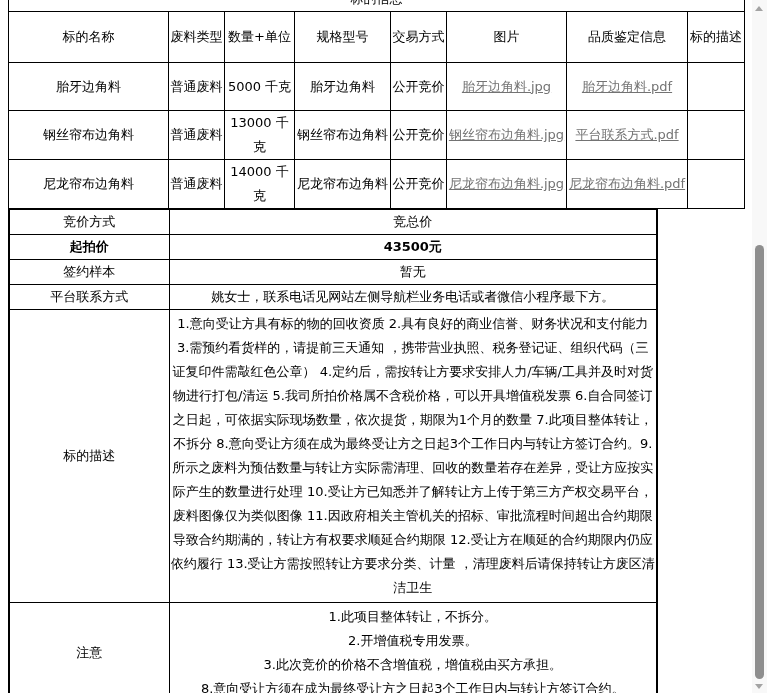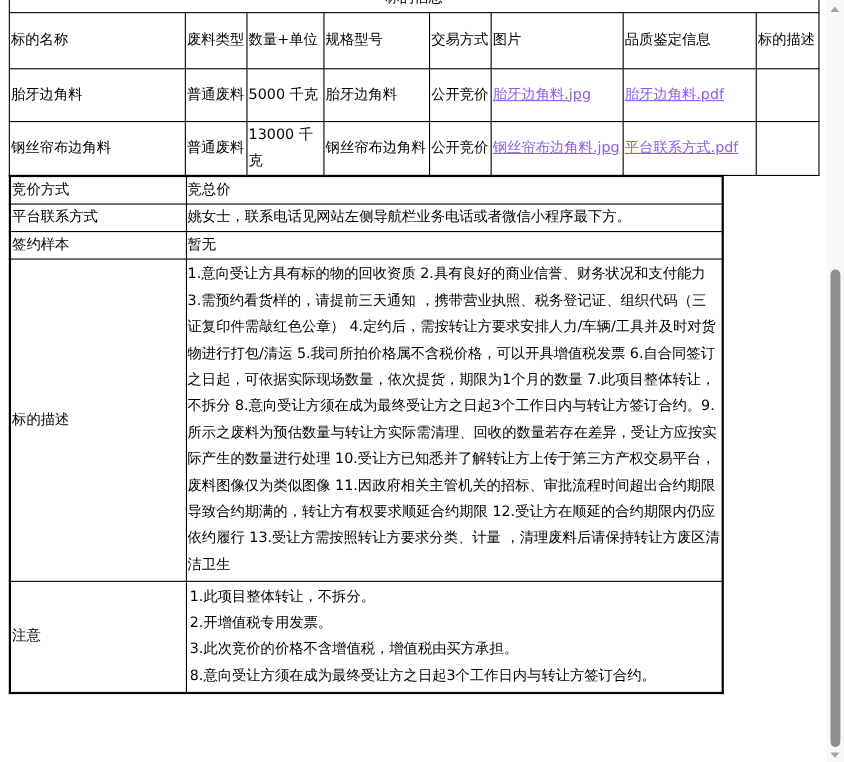--- a/index.html
+++ b/index.html
@@ -1,23 +1,23 @@
 <!DOCTYPE html>
 <html><head>
 <meta charset="utf-8">
 <style>
   html, body { margin:0; padding:0; background:#fff; }
   body { width:767px; height:693px; overflow:hidden; position:relative;
          font-family:"DejaVu Sans","Liberation Sans",sans-serif; font-size:13px; color:#000; }
   .viewport { position:absolute; left:0; top:0; width:752px; height:693px; overflow:hidden; }
   .content { position:absolute; left:8px; top:-14px; width:736px; }
   table { border-collapse:collapse; table-layout:fixed; width:650px; }
-  td { border:1px solid #000; padding:0 1px; vertical-align:middle; line-height:24px; word-break:break-all; }
+  td { border:1px solid #000; padding:0 1px; vertical-align:middle; line-height:24px; word-break:break-all;text-align:center; }
   .title-cell { text-align:center; height:23px; }
-  a.link { color:#8b5cf6; text-decoration:underline; }
+  a.link { color:#737373; text-decoration:underline; }
   .lower { border:2px solid #000; border-top:2px solid #000; margin-top:-1px; }
   .lower td { line-height:24px; }
   .lower td.label { width:159px; }
   .bold { font-weight:bold; }
   .notice-line { display:block; line-height:24px; }
   
   .scrollbar { position:absolute; left:752px; top:0; width:15px; height:693px; background:#f8f8f8; }
   .scroll-arrow { position:absolute; left:3px; width:0; height:0; border-left:4px solid transparent; border-right:4px solid transparent; }
   .scroll-up { top:6px; border-bottom:5px solid #a3a3a3; }
   .scroll-down { bottom:4px; border-top:5px solid #a3a3a3; }
@@ -70,40 +70,54 @@
         <td>钢丝帘布边角料</td>
         <td>普通废料</td>
         <td>13000 千克</td>
         <td>钢丝帘布边角料</td>
         <td>公开竞价</td>
         <td><a class="link" href="#">钢丝帘布边角料.jpg</a></td>
         <td><a class="link" href="#">平台联系方式.pdf</a></td>
         <td></td>
       </tr>
 
+      <tr style="height:49px">
+        <td>尼龙帘布边角料</td>
+        <td>普通废料</td>
+        <td>14000 千克</td>
+        <td>尼龙帘布边角料</td>
+        <td>公开竞价</td>
+        <td><a class="link" href="#">尼龙帘布边角料.jpg</a></td>
+        <td><a class="link" href="#">尼龙帘布边角料.pdf</a></td>
+        <td></td>
+      </tr>
     </tbody>
       </table>
 
     <table class="lower">
       <colgroup>
           <col style="width:160px">
           <col>
         </colgroup>
       <tbody>
           <tr>
         <td class="label">竞价方式</td>
         <td>竞总价</td>
       </tr>
       <tr>
-        <td class="label">平台联系方式</td>
-        <td>姚女士，联系电话见网站左侧导航栏业务电话或者微信小程序最下方。</td>
+        <td class="label bold">起拍价</td>
+        <td class="bold">43500元</td>
       </tr>
       <tr>
         <td class="label">签约样本</td>
         <td>暂无</td>
+      </tr>
+      <tr>
+        <td class="label">平台联系方式</td>
+        <td>姚女士，联系电话见网站左侧导航栏业务电话或者微信小程序最下方。</td>
       </tr>
       <tr>
         <td class="label">标的描述</td>
         <td style="padding:2px 1px;">1.意向受让方具有标的物的回收资质 2.具有良好的商业信誉、财务状况和支付能力 3.需预约看货样的，请提前三天通知 ，携带营业执照、税务登记证、组织代码（三证复印件需敲红色公章） 4.定约后，需按转让方要求安排人力/车辆/工具并及时对货物进行打包/清运 5.我司所拍价格属不含税价格，可以开具增值税发票 6.自合同签订之日起，可依据实际现场数量，依次提货，期限为1个月的数量 7.此项目整体转让，不拆分 8.意向受让方须在成为最终受让方之日起3个工作日内与转让方签订合约。9.所示之废料为预估数量与转让方实际需清理、回收的数量若存在差异，受让方应按实际产生的数量进行处理 10.受让方已知悉并了解转让方上传于第三方产权交易平台，废料图像仅为类似图像 11.因政府相关主管机关的招标、审批流程时间超出合约期限导致合约期满的，转让方有权要求顺延合约期限 12.受让方在顺延的合约期限内仍应依约履行 13.受让方需按照转让方要求分类、计量 ，清理废料后请保持转让方废区清洁卫生</td>
       </tr>
       <tr>
         <td class="label">注意</td>
         <td style="padding:2px 3px;">
           <span class="notice-line">1.此项目整体转让，不拆分。</span>
           <span class="notice-line">2.开增值税专用发票。</span>

